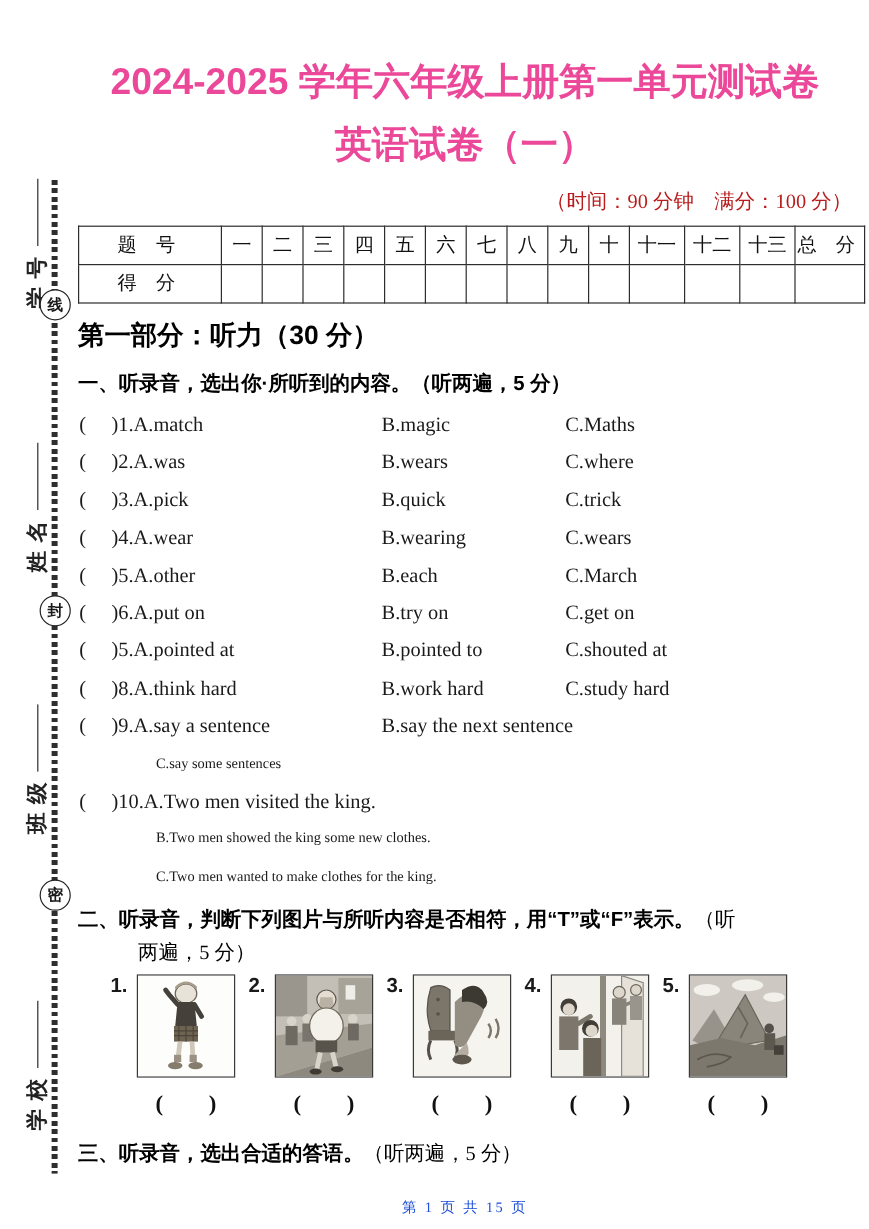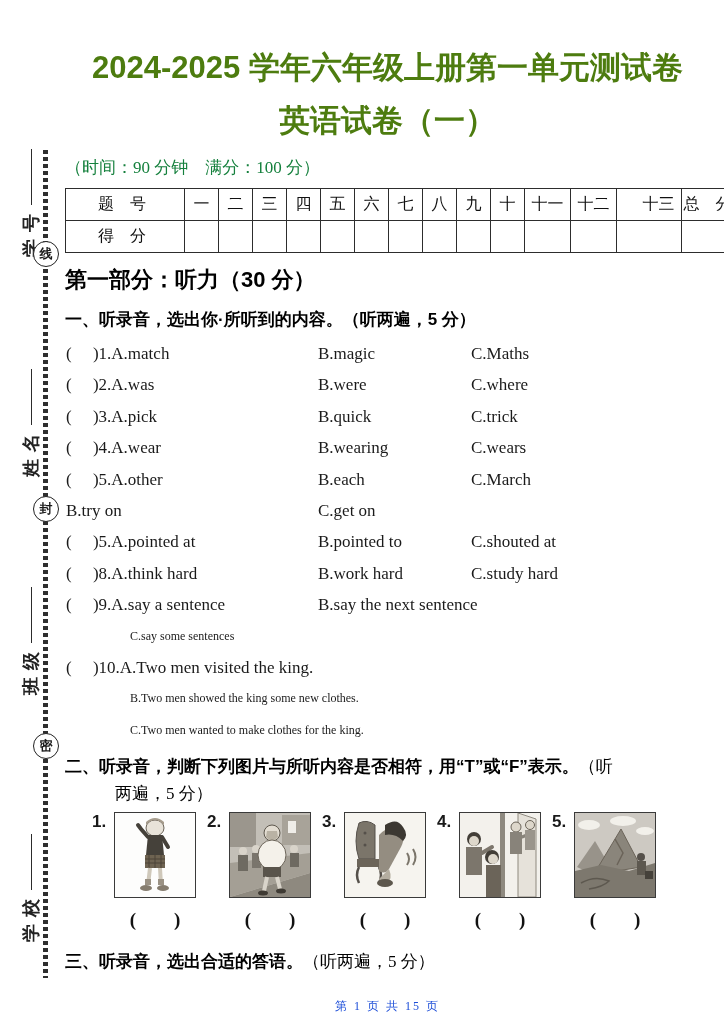--- a/index.html
+++ b/index.html
@@ -32,24 +32,24 @@
     position:absolute;left:33px;width:24px;height:24px;border:1.6px solid #222;border-radius:50%;
     background:#fff;display:flex;align-items:center;justify-content:center;
     font-family:"Liberation Sans","DejaVu Sans",sans-serif;font-size:13px;font-weight:700;z-index:2;
   }
   
   .content{
     position:absolute;left:65px;top:0;width:645px;height:1024px;padding-top:48px;box-sizing:border-box;
   }
   .title{
     text-align:center;font-family:"Liberation Sans","DejaVu Sans",sans-serif;
-    font-weight:700;font-size:31px;line-height:40px;color:#4d7c0f;white-space:nowrap;
+    font-weight:700;font-size:31px;line-height:40px;color:#ec4899;white-space:nowrap;
   }
   .title.sub{margin-top:13px;}
-  .info-line{text-align:left;font-size:17px;margin-top:15px;color:#15803d;}
+  .info-line{text-align:right;font-size:17px;margin-top:15px;color:#b91c1c;}
   
   .score-table{margin-top:9px;}
   .score-table table{border-collapse:collapse;width:640px;table-layout:fixed;}
   .score-table td,.score-table th{
     border:1.4px solid #2d2d2d;height:31px;text-align:center;vertical-align:middle;
     font-size:16px;font-weight:400;padding:0;color:#111;
   }
   .score-table .label-cell{letter-spacing:6px;}
   .part-title{
     margin-top:12px;font-family:"Liberation Sans","DejaVu Sans",sans-serif;
@@ -132,21 +132,21 @@
               <td style="width: 33px;">三</td>
               <td style="width: 33px;">四</td>
               <td style="width: 33px;">五</td>
               <td style="width: 33px;">六</td>
               <td style="width: 33px;">七</td>
               <td style="width: 33px;">八</td>
               <td style="width: 33px;">九</td>
               <td style="width: 33px;">十</td>
               <td style="width: 45px;">十一</td>
               <td style="width: 45px;">十二</td>
-              <td style="width: 45px; padding-left: 19px;">十三</td>
+              <td style="width: 45px;">十三</td>
               <td class="label-cell" style="width: 57px;">总 分</td>
             </tr>
             <tr>
               <td class="label-cell">得 分</td>
               <td></td>
               <td></td>
               <td></td>
               <td></td>
               <td></td>
               <td></td>
@@ -170,39 +170,40 @@
     </div>
 
     <div class="s1-items" id="s1-items">
         <div class="s1-row">
           <span><span class="paren">(　 )</span><span>1.A.match</span></span>
           <span>B.magic</span>
           <span>C.Maths</span>
         </div>
         <div class="s1-row">
           <span><span class="paren">(　 )</span><span>2.A.was</span></span>
-          <span>B.were</span>
+          <span>B.wears</span>
           <span>C.where</span>
         </div>
         <div class="s1-row">
           <span><span class="paren">(　 )</span><span>3.A.pick</span></span>
           <span>B.quick</span>
           <span>C.trick</span>
         </div>
         <div class="s1-row">
           <span><span class="paren">(　 )</span><span>4.A.wear</span></span>
           <span>B.wearing</span>
           <span>C.wears</span>
         </div>
         <div class="s1-row">
           <span><span class="paren">(　 )</span><span>5.A.other</span></span>
           <span>B.each</span>
           <span>C.March</span>
         </div>
         <div class="s1-row">
+          <span><span class="paren">(　 )</span><span>6.A.put on</span></span>
           <span>B.try on</span>
           <span>C.get on</span>
         </div>
         <div class="s1-row">
           <span><span class="paren">(　 )</span><span>5.A.pointed at</span></span>
           <span>B.pointed to</span>
           <span>C.shouted at</span>
         </div>
         <div class="s1-row">
           <span><span class="paren">(　 )</span><span>8.A.think hard</span></span>

